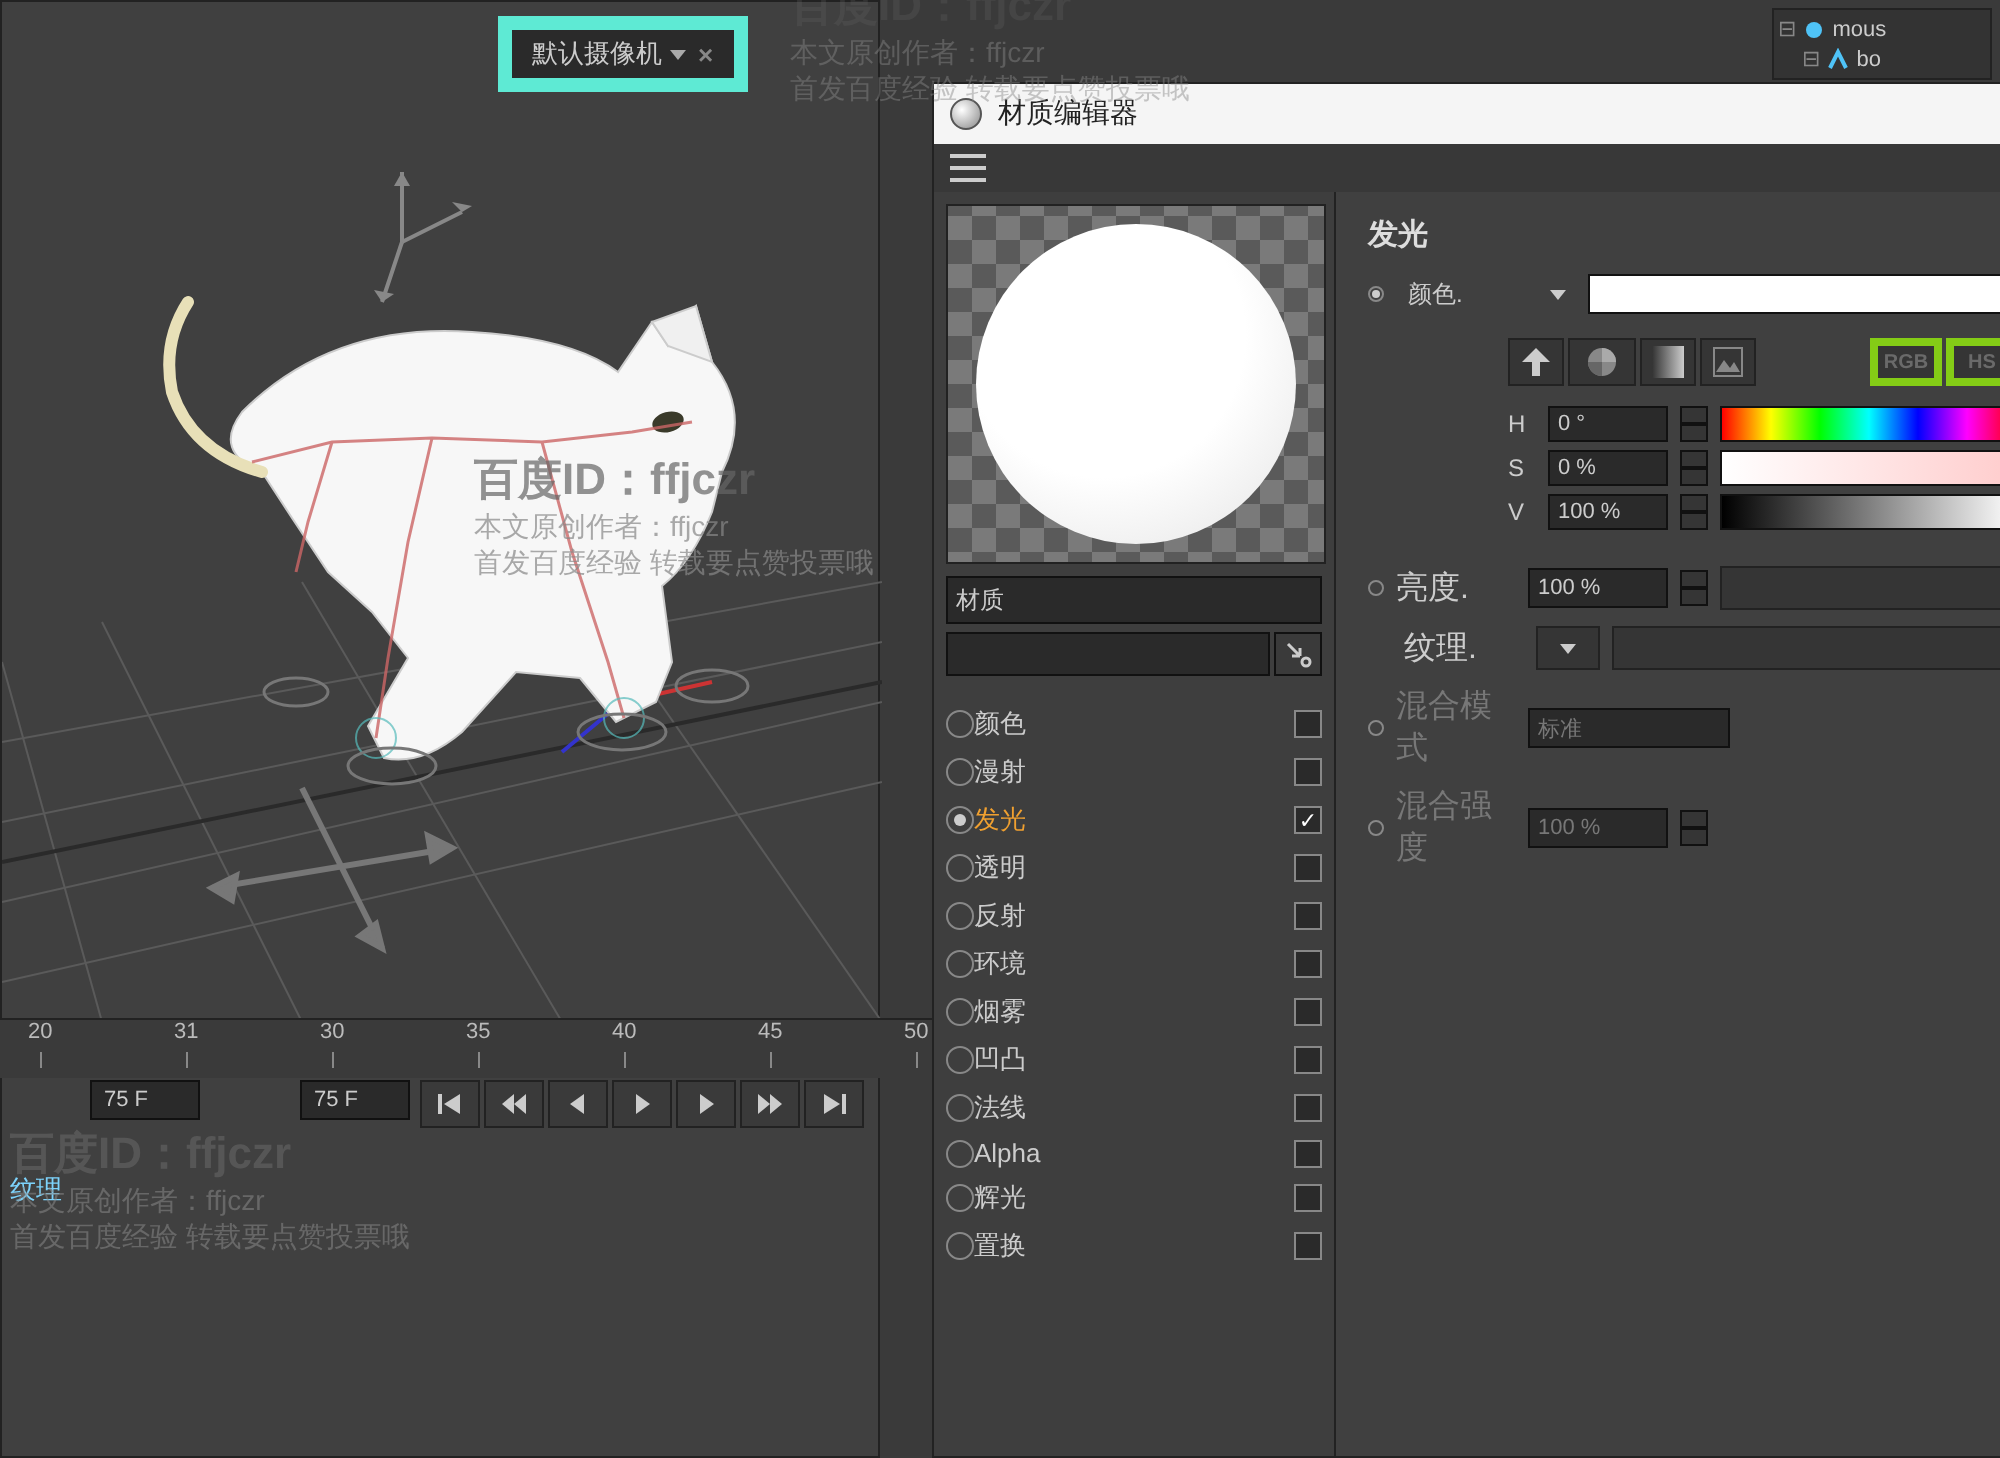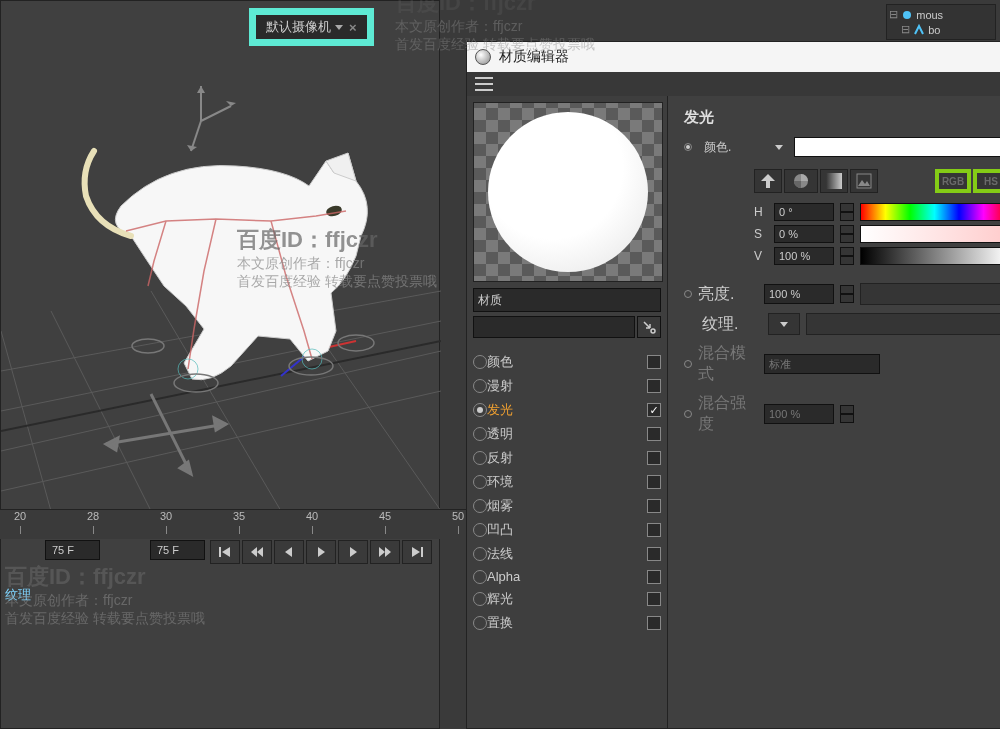--- a/index.html
+++ b/index.html
@@ -185,21 +185,21 @@
         <ellipse cx="280" cy="232" rx="18" ry="8"></ellipse>
         <ellipse cx="72" cy="235" rx="16" ry="7"></ellipse>
       </g>
     </svg>
   </div>
 </div>
 
 <div class="timeline">
   <div class="ticks">
     <span class="tick" style="left:14px">20</span>
-    <span class="tick" style="left:87px">28</span>
+    <span class="tick" style="left:87px">31</span>
     <span class="tick" style="left:160px">30</span>
     <span class="tick" style="left:233px">35</span>
     <span class="tick" style="left:306px">40</span>
     <span class="tick" style="left:379px">45</span>
     <span class="tick" style="left:452px">50</span>
   </div>
 </div>
 
 <div class="frame-box">
   <input class="frame-input" value="75 F" style="">
@@ -477,21 +477,21 @@
             <svg width="10" height="10" viewBox="0 0 10 10" fill="#ccc">
               <polygon points="1,3 9,3 5,8"></polygon>
             </svg>
           </div>
         <div class="me-longbar"></div>
       </div>
 
       <div class="me-numrow me-dim">
         <span class="dot"></span>
         <span class="lbl">混合模式</span>
-        <input class="me-num-input dim" style="width: 116px;" disabled="" value="标准">
+        <input class="me-num-input dim" style="width: 101px;" disabled="" value="标准">
       </div>
 
       <div class="me-numrow me-dim">
         <span class="dot"></span>
         <span class="lbl">混合强度</span>
         <input class="me-num-input dim" disabled="" value="100 %" style="">
         <div class="me-stepper">
             <div></div>
             <div></div>
           </div>

